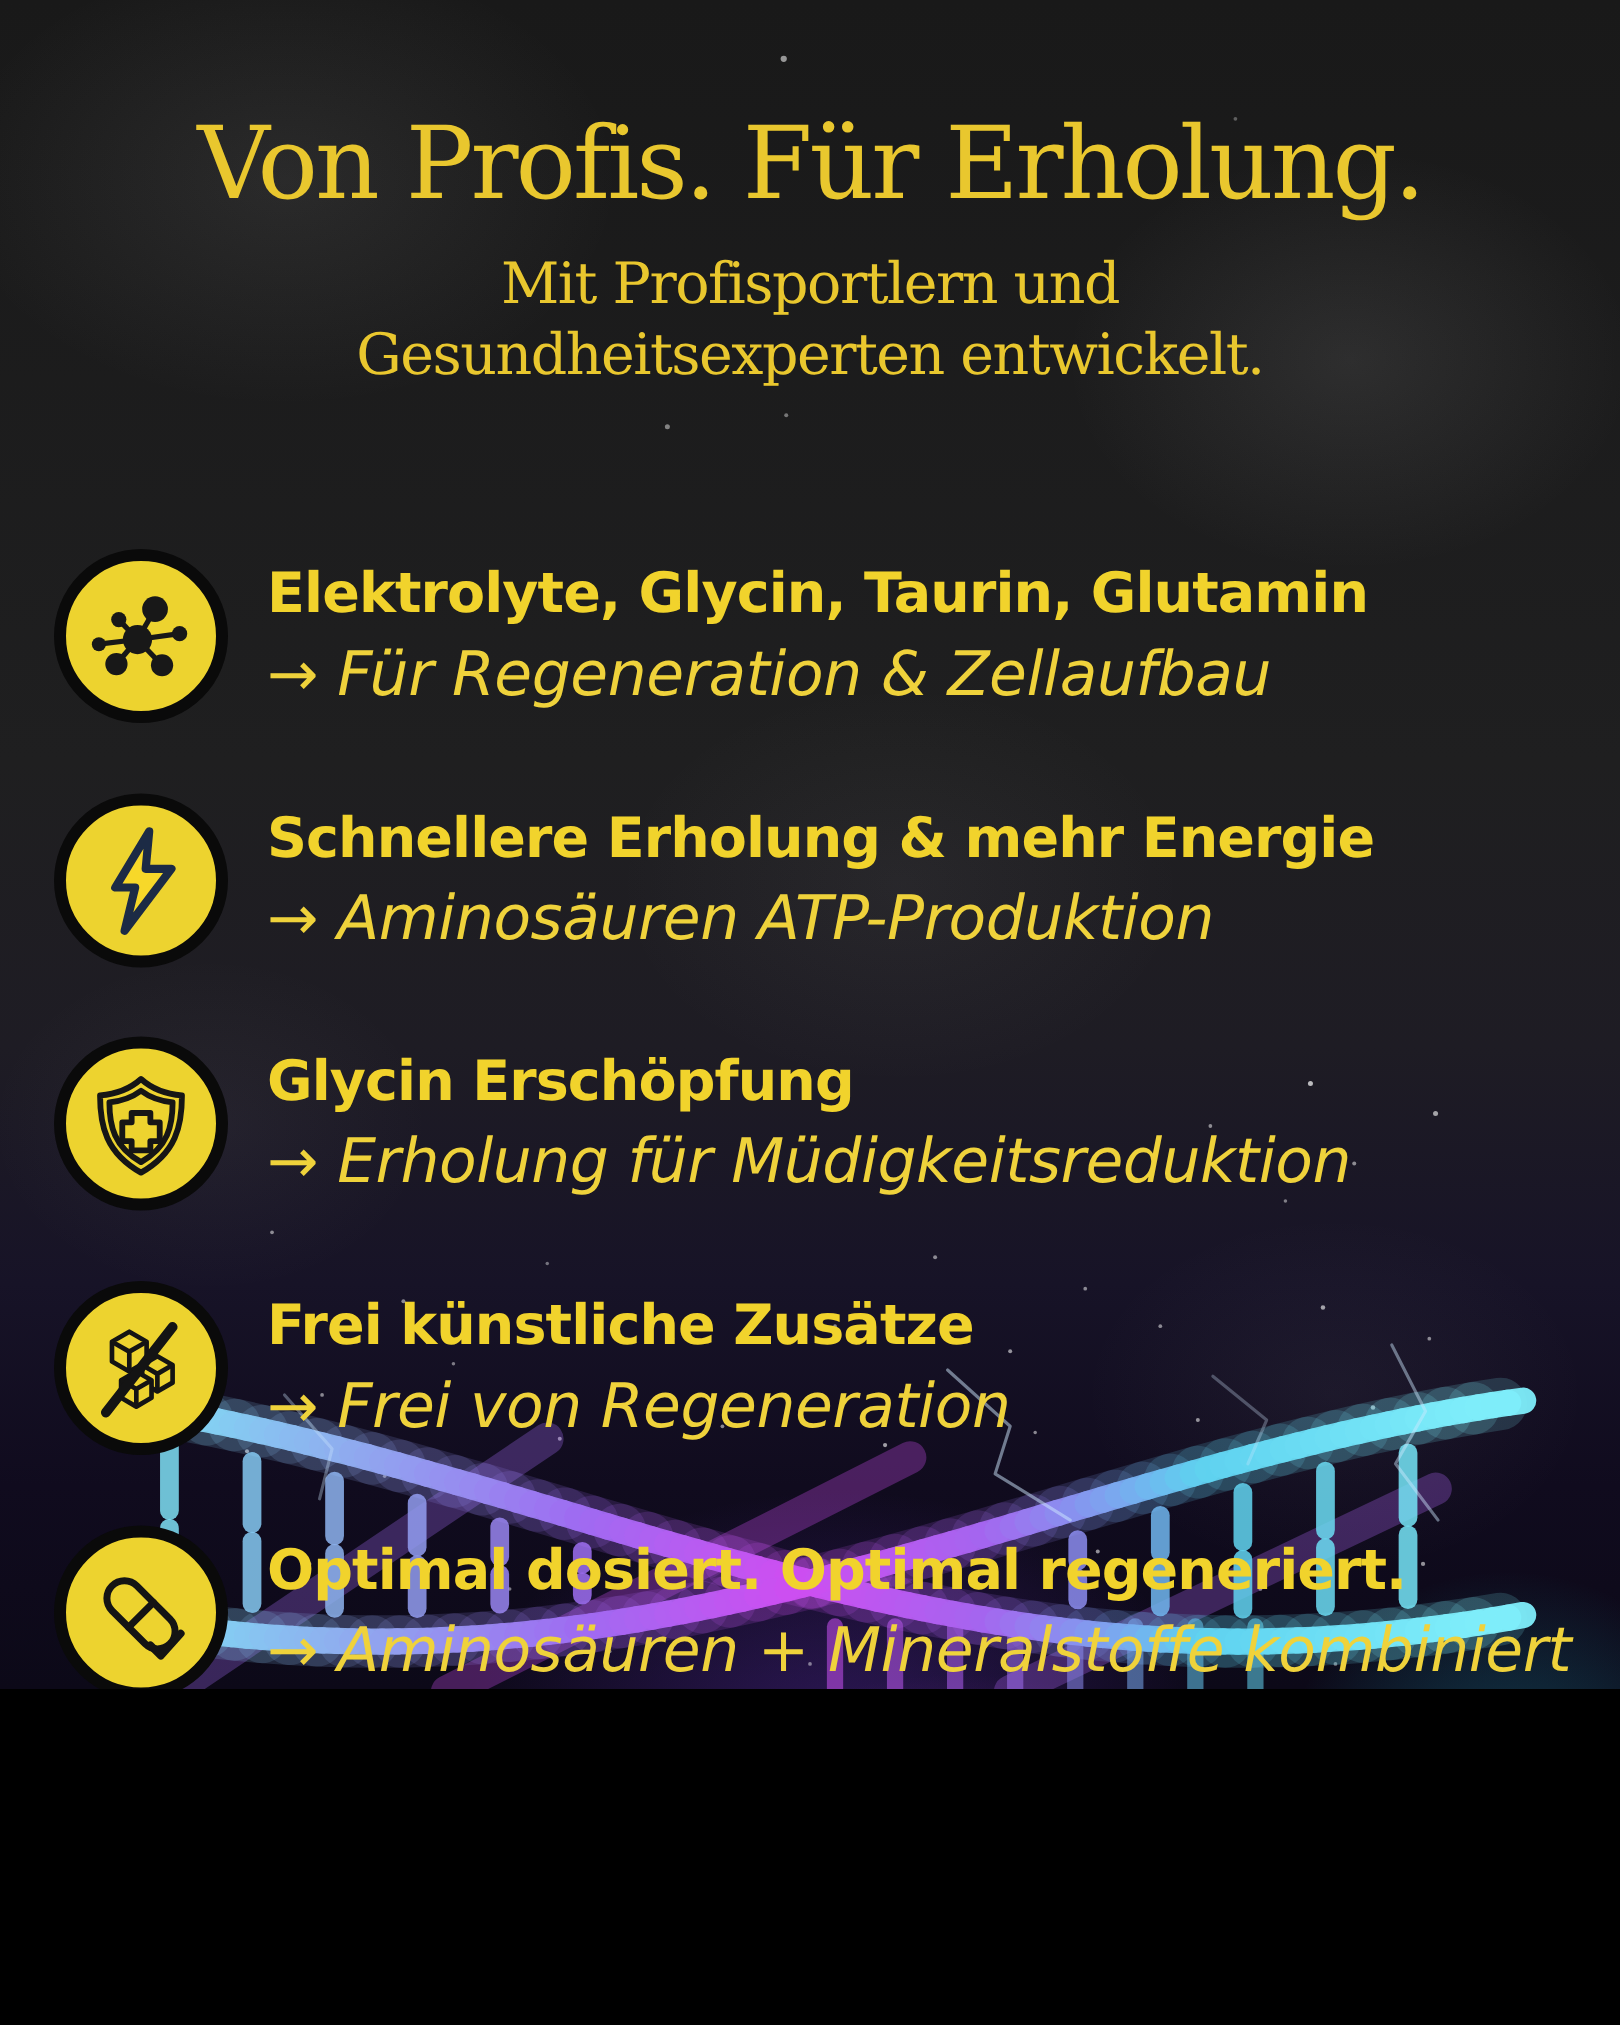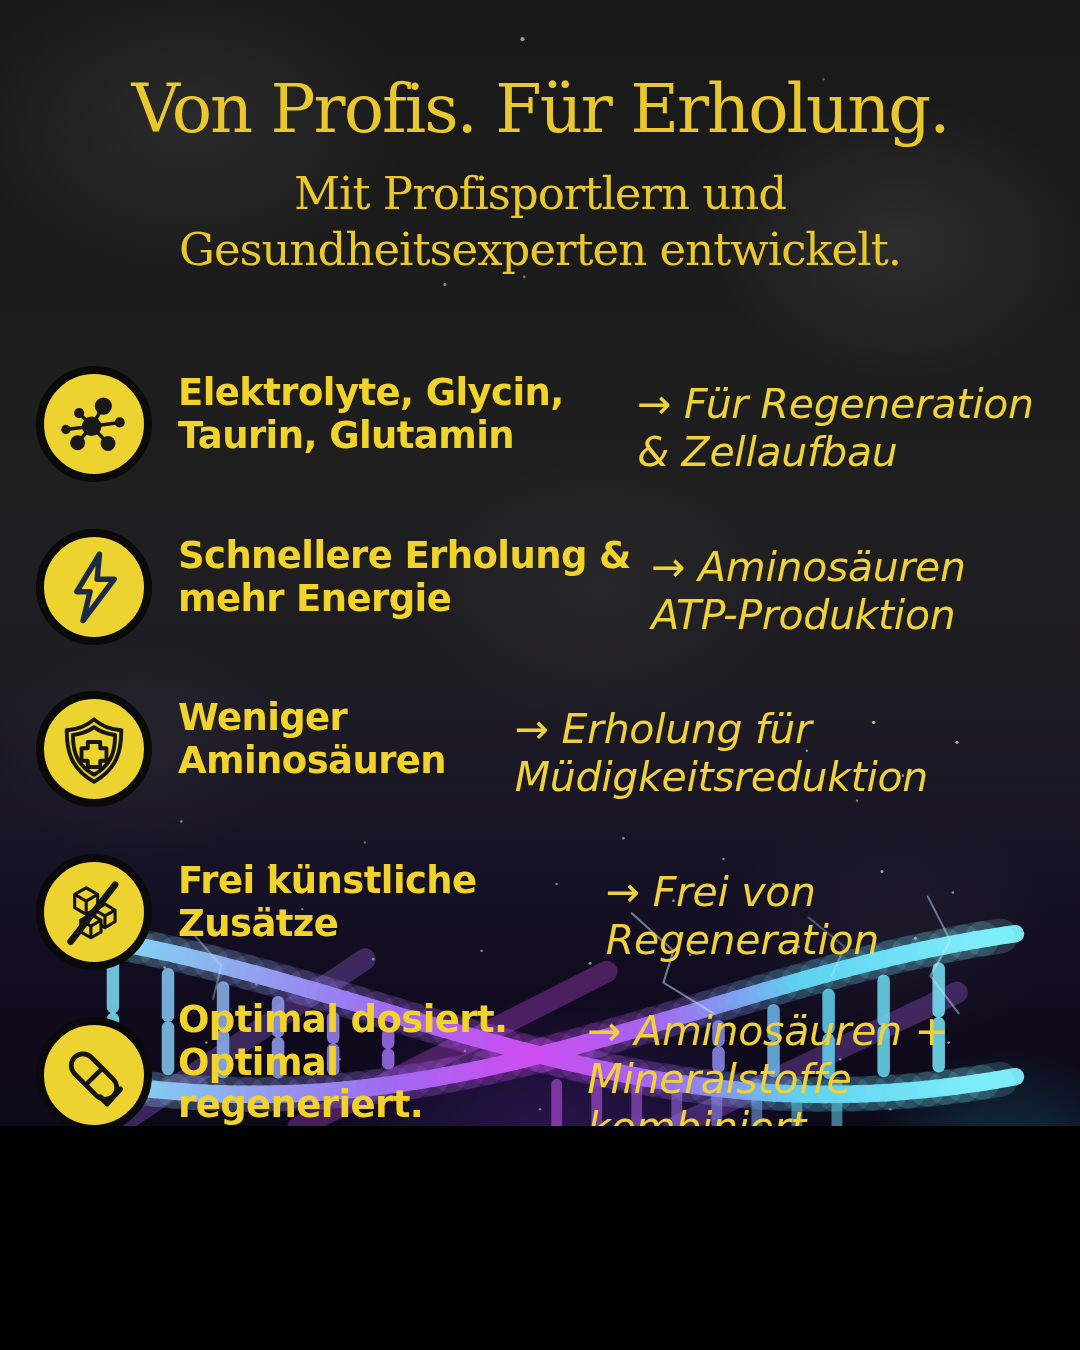--- a/index.html
+++ b/index.html
@@ -20,29 +20,29 @@
   .neb-teal{left:-90px;top:1090px;width:400px;height:340px;background:radial-gradient(closest-side,rgba(20,200,220,0.24),transparent 72%);}
   .neb-blue{left:-60px;top:1200px;width:320px;height:240px;background:radial-gradient(closest-side,rgba(90,150,255,0.26),transparent 72%);}
   #scene-svg{position:absolute;inset:0;width:100%;height:100%;pointer-events:none;border-radius:0;}
   .header{position:absolute;top:74px;left:0;width:100%;text-align:center;color:#e9c72e;}
   .headline{
     font-family:"DejaVu Serif","Liberation Serif",serif;
     font-size:67px;font-weight:400;line-height:1.05;letter-spacing:-2px;
   }
   .subheadline{
     margin-top:22px;font-family:"DejaVu Serif","Liberation Serif",serif;
-    font-size:45px;font-weight:400;line-height:1.24;letter-spacing:-1px;
+    font-size:38px;font-weight:400;line-height:1.24;letter-spacing:-1px;
   }
   .feature{position:absolute;left:36px;display:flex;align-items:center;gap:26px;height:134px;width:1020px;}
   .badge{
     width:116px;height:116px;border-radius:50%;background:#edd32f;border:8px solid #0a0a0a;
     display:flex;align-items:center;justify-content:center;flex:none;box-sizing:border-box;
   }
   .badge svg{width:78px;height:78px;display:block;}
-  .feat-text{display:flex;flex-direction:row;}
+  .feat-text{display:flex;flex-direction:column;}
   .feat-title{font-size:37px;font-weight:800;color:#f1d32c;letter-spacing:-0.6px;line-height:1.15;}
   .feat-sub{margin-top:8px;font-size:41px;font-style:italic;font-weight:400;color:#efd23b;letter-spacing:-0.3px;}
 </style>
 </head>
 <body>
 
 <div class="canvas">
 
   <div class="layer smoke1"></div>
   <div class="layer smoke2"></div>
@@ -479,21 +479,21 @@
 
   <div class="feature" style="top:682px">
     <div class="badge">
       <svg viewBox="0 0 100 100" fill="none" stroke="#161616" stroke-width="5" stroke-linejoin="round">
         <path d="M50,12 C60,21 72,25 85,26 C85,52 80,75 50,92 C20,75 15,52 15,26 C28,25 40,21 50,12 Z"></path>
         <path d="M50,22 C58,28 68,31 77,32 C77,52 73,70 50,83 C27,70 23,52 23,32 C32,31 42,28 50,22 Z"></path>
         <path d="M42,41 h16 v8 h8 v16 h-8 v8 h-16 v-8 h-8 v-16 h8 Z"></path>
       </svg>
     </div>
     <div class="feat-text">
-      <div class="feat-title">Weniger Aminosäuren</div>
+      <div class="feat-title">Glycin Erschöpfung</div>
       <div class="feat-sub">→ Erholung für Müdigkeitsreduktion</div>
     </div>
   </div>
 
   <div class="feature" style="top:845px">
     <div class="badge">
       <svg viewBox="0 0 100 100" fill="#edd32f" stroke="#141414" stroke-width="4" stroke-linejoin="round">
         <g>
           <path d="M40,19 L54.8,27.5 L54.8,44.5 L40,53 L25.2,44.5 L25.2,27.5 Z"></path>
           <path d="M25.2,27.5 L40,36 L54.8,27.5 M40,36 L40,53"></path>

